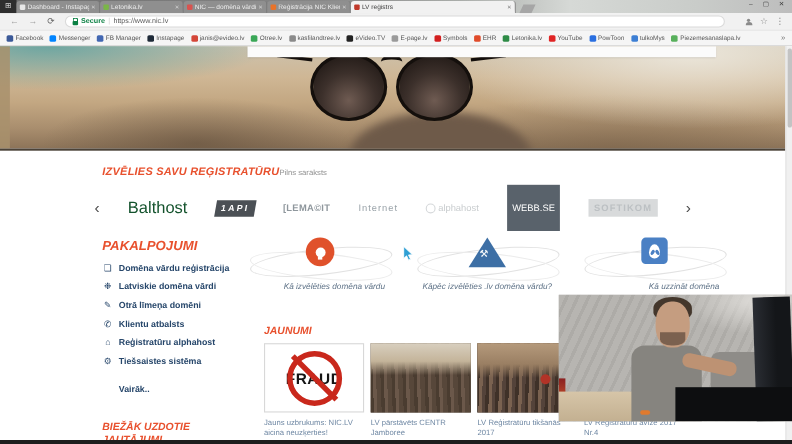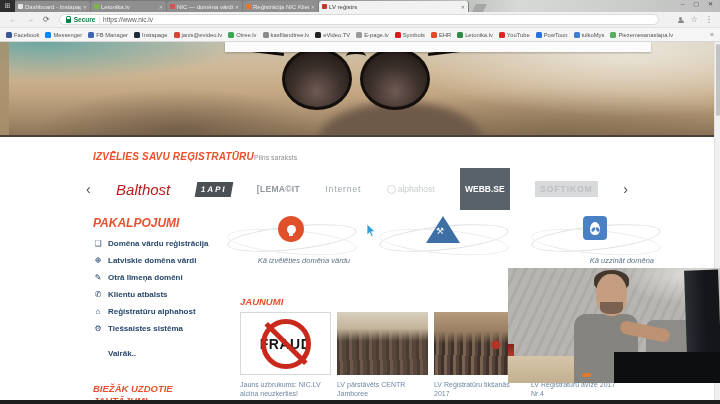--- a/index.html
+++ b/index.html
@@ -72,27 +72,27 @@
   #scrollbar .thumb{position:absolute;left:1px;top:2px;width:3.5px;height:72px;background:#c3c3c3;border-radius:2px;}
 
   
   .orange-h{font-weight:bold;font-style:italic;color:#e8512e;}
   #reg-head{position:absolute;left:93px;top:151px;font-size:10px;letter-spacing:.2px;}
   #pilns{position:absolute;left:254px;top:154px;font-size:7px;color:#8f8f8f;}
 
   
   #carousel{position:absolute;left:86px;top:175px;width:542px;height:28px;display:flex;align-items:center;justify-content:space-between;}
   .chev{font-size:14px;color:#4c4c4c;line-height:1;}
-  .logo-balthost{font-size:15px;color:#b91c1c;font-style:italic;}
+  .logo-balthost{font-size:15px;color:#14532d;}
   .logo-1api{background:#4b5055;color:#fff;font-size:8px;font-weight:bold;padding:3px 5px;transform:skewX(-10deg);letter-spacing:2px;}
   .logo-lemait{font-size:8.5px;color:#8f979d;font-weight:bold;letter-spacing:.3px;text-align:center;}
   .logo-internet{font-size:8.5px;color:#9aa3a9;letter-spacing:.9px;}
   .logo-alpha{font-size:8.5px;color:#c8ccce;display:flex;align-items:center;gap:2px;}
   .logo-alpha:before{content:'';width:7px;height:7px;border:1px solid #d5d8da;border-radius:50%;}
-  .logo-webb{background:#59626b;color:#fff;font-size:8.5px;font-weight:bold;padding:16px 5px;}
+  .logo-webb{background:#59626b;color:#fff;font-size:8.5px;font-weight:normal;padding:16px 5px;}
   .logo-soft{background:#d8dadb;color:#bcc0c3;font-size:8.5px;font-weight:bold;padding:3px 5px;letter-spacing:1px;}
 
   
   #sidebar{position:absolute;left:93px;top:216px;width:148px;}
   .side-title{font-size:12px;margin-bottom:9px;}
   .side-item{display:flex;gap:5px;align-items:center;margin-bottom:8px;font-size:8px;font-weight:bold;color:#27476b;}
   .side-ico{width:10px;text-align:center;font-size:8px;font-weight:normal;color:#27476b;flex:0 0 auto;}
   .side-more{margin-left:15px;font-size:8px;font-weight:bold;color:#27476b;margin-top:16px;}
   #faq-head{position:absolute;left:93px;top:383px;font-size:9.5px;line-height:12px;width:130px;}
 
@@ -385,20 +385,21 @@
         <div class="bulb"></div>
       </div>
     <div class="feat-cap">Kā izvēlēties domēna vārdu</div>
   </div>
   <div class="feat">
     <div class="swirl"></div>
     <div class="swirl s2"></div>
     <div class="badge badge-tri">
       <span class="tri-glyph">⚒</span>
     </div>
+    <div class="feat-cap">Kāpēc izvēlēties .lv domēna vārdu?</div>
   </div>
   <div class="feat">
     <div class="swirl"></div>
     <div class="swirl s2"></div>
     <div class="badge badge-alien">
         <div class="alien"></div>
       </div>
     <div class="feat-cap">Kā uzzināt domēna</div>
   </div>
 </div>

